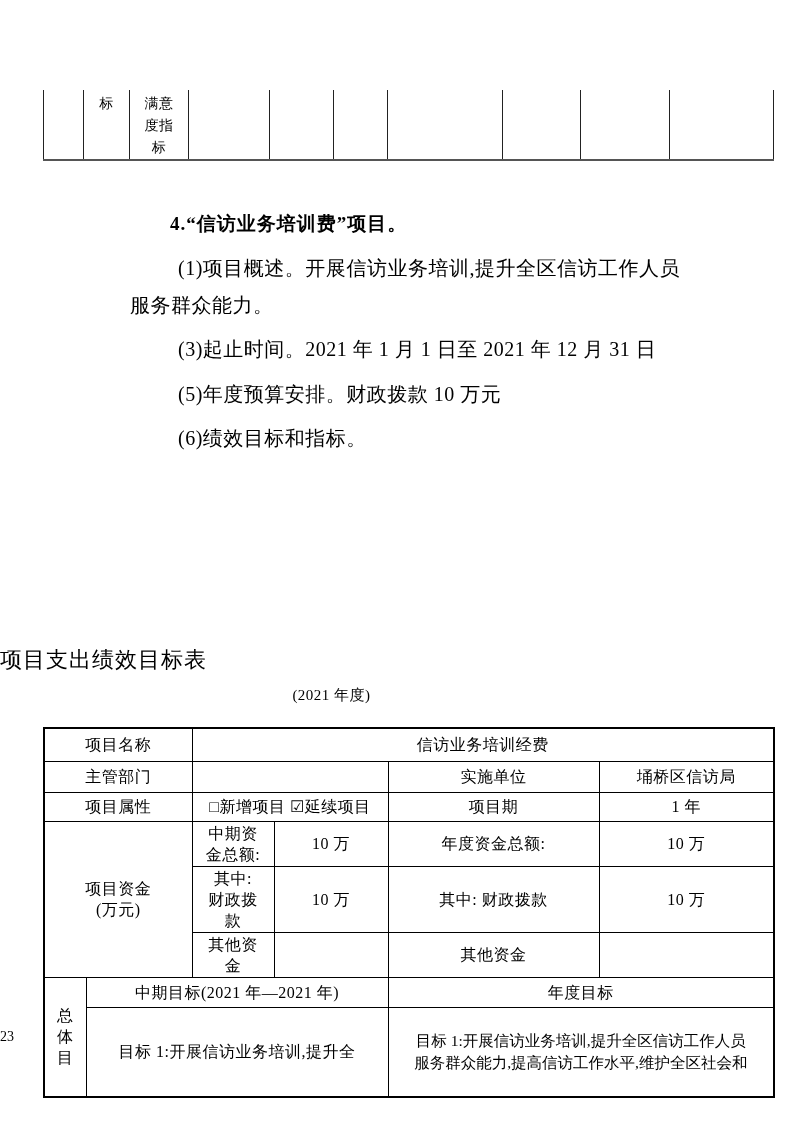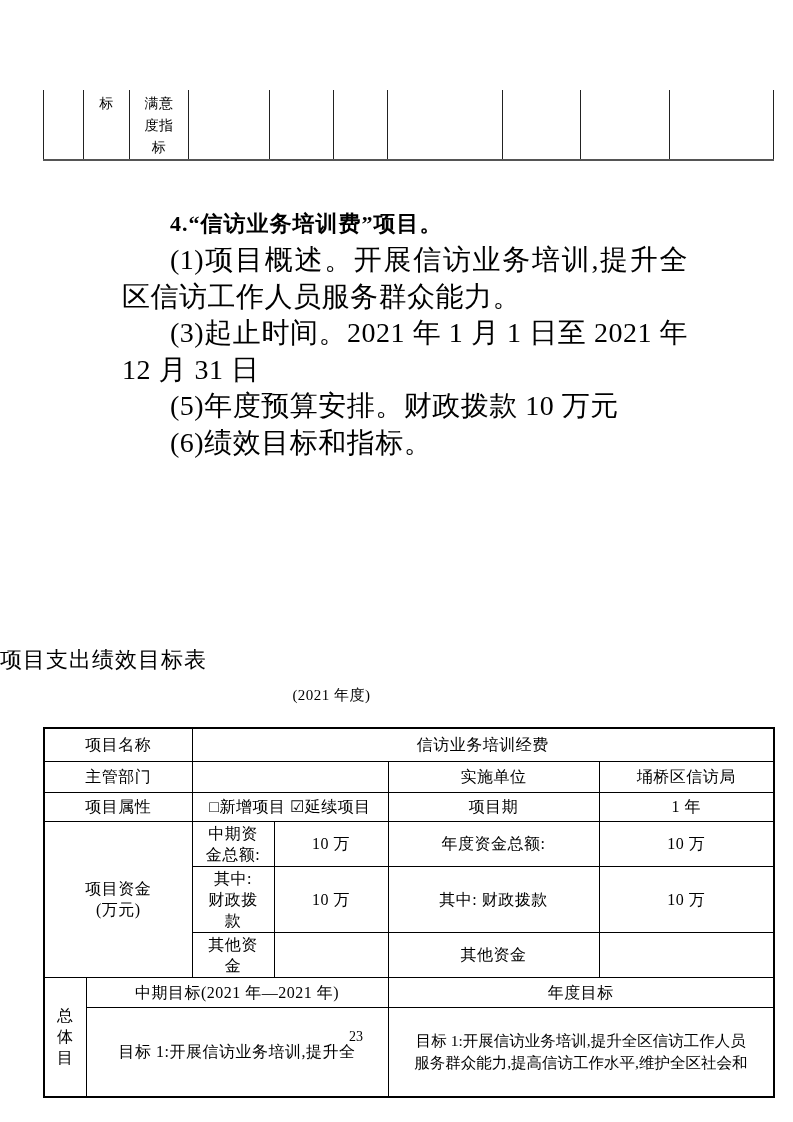--- a/index.html
+++ b/index.html
@@ -16,25 +16,25 @@
   table.frag td{
     border-left:1px solid #222;border-right:1px solid #222;
     border-top:none;border-bottom:none;
     vertical-align:top;text-align:center;
     font-size:14px;line-height:22px;padding:3px 2px 0 2px;
     white-space:pre-line;letter-spacing:.5px;overflow:hidden;
   }
   
   .content{position:absolute;left:122px;top:205px;width:566px;}
   .content h3{
-    margin:0;font-size:22px;font-weight:bold;line-height:37px;
+    margin:0;font-size:19px;font-weight:bold;line-height:37px;
     letter-spacing:1px;text-indent:48px;
   }
   .content p{
-    margin:0;font-size:28px;line-height:36.6px;letter-spacing:.5px;
+    margin:8px;font-size:20px;line-height:36.6px;letter-spacing:.5px;
     text-align:justify;text-indent:48px;
   }
   
   .tbl-title{
     position:absolute;left:0;top:645px;width:793px;text-align:left;
     font-size:22px;font-weight:normal;letter-spacing:1px;
   }
   .tbl-subtitle{
     position:absolute;left:0;top:686px;width:663px;text-align:center;
     font-size:15px;letter-spacing:.5px;
@@ -57,21 +57,21 @@
   td.annual-fiscal{padding-left:26px;}
   td.annual-other{padding-left:72px;}
   td.other-b{vertical-align:bottom;text-align:left;padding:0 2px 5px 8px;}
   td.chk{letter-spacing:0;font-size:15.5px;}
   td.side{line-height:25px;font-size:16px;}
   td.goal-annual{vertical-align:top;text-align:left;padding:2px 8px;}
   td.goal-annual .clip{display:block;height:44px;line-height:22px;overflow:hidden;
     font-size:15.5px;letter-spacing:0;white-space:pre-line;}
   
   .pagenum{
-    position:absolute;left:0;top:1029px;width:712px;text-align:center;
+    position:absolute;left:0;top:1029px;width:712px;text-align:left;
     font-size:14px;
   }
 </style>
 </head>
 <body>
 
 <div class="page">
 
   <table class="frag">
     <colgroup>

